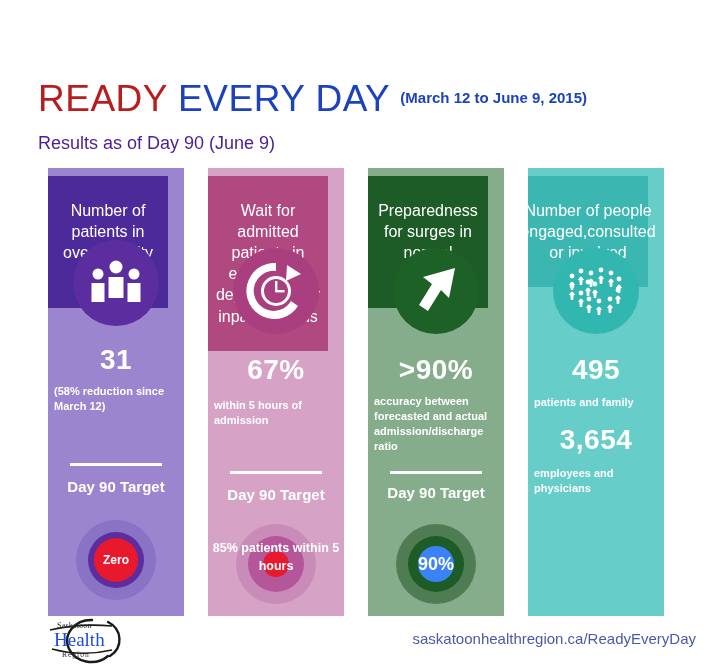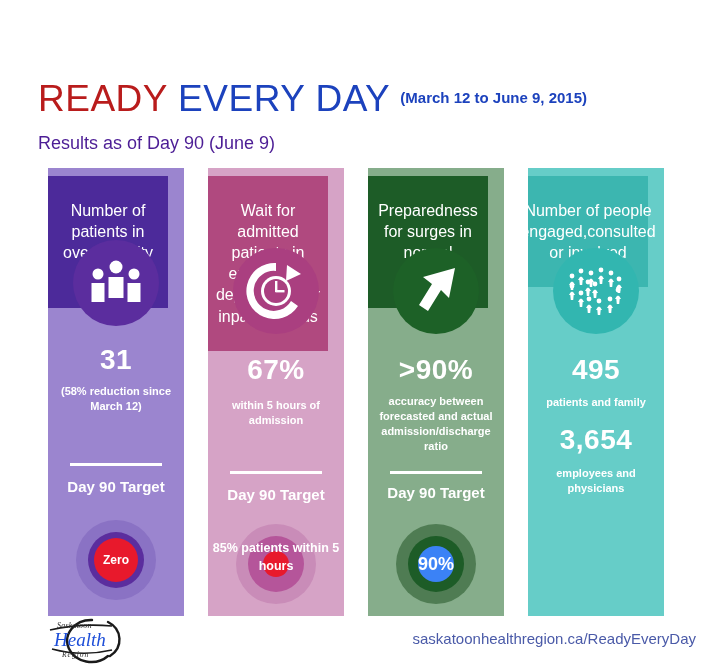--- a/index.html
+++ b/index.html
@@ -65,21 +65,21 @@
   .c1 .icon-circle{top:72px;background:#5b2d9e;}
   .c2 .icon-circle{top:80px;background:#aa3f80;}
   .c3 .icon-circle{top:80px;background:#1d6127;}
   .c4 .icon-circle{top:80px;background:#32b6b0;}
 
   .big-number{
     position:absolute;left:0;width:136px;text-align:center;
     color:#ffffff;font-size:28px;font-weight:700;letter-spacing:0.5px;
   }
   .stat-label{
-    position:absolute;left:0;width:136px;text-align:center;
+    position:absolute;left:0;width:136px;text-align:left;
     color:#ffffff;font-size:11px;font-weight:700;line-height:1.35;
     padding:0 6px;box-sizing:border-box;
   }
 
   .divider{
     position:absolute;left:22px;width:92px;height:3px;background:#ffffff;
   }
   .target-label{
     position:absolute;left:0;width:136px;text-align:center;
     color:#ffffff;font-size:15px;font-weight:700;
@@ -110,21 +110,21 @@
   .c3 .ring-mid{background:#1d5c27;}
   .c3 .ring-inner{width:36px;height:36px;background:#3b82f6;font-size:18px;}
 
   .target-overlay-text{
     position:absolute;left:0;width:136px;text-align:center;
     color:#ffffff;font-size:12.5px;font-weight:700;line-height:1.4;z-index:5;
   }
 
   
   .footer{position:absolute;left:0;top:612px;width:720px;height:53px;}
-  .logo{position:absolute;left:30px;top:4px;width:110px;height:48px;font-style:italic;}
+  .logo{position:absolute;left:30px;top:4px;width:110px;height:48px;}
   .logo-txt-top{
     position:absolute;left:27px;top:5px;font-size:8px;color:#2b2b2b;
     font-family:"Liberation Serif", serif;letter-spacing:0.2px;
   }
   .logo-txt-mid{
     position:absolute;left:24px;top:13px;font-size:19px;color:#1d4ed8;
     font-family:"Liberation Serif", serif;
   }
   .logo-txt-bot{
     position:absolute;left:32px;top:34px;font-size:7.5px;color:#2b2b2b;

